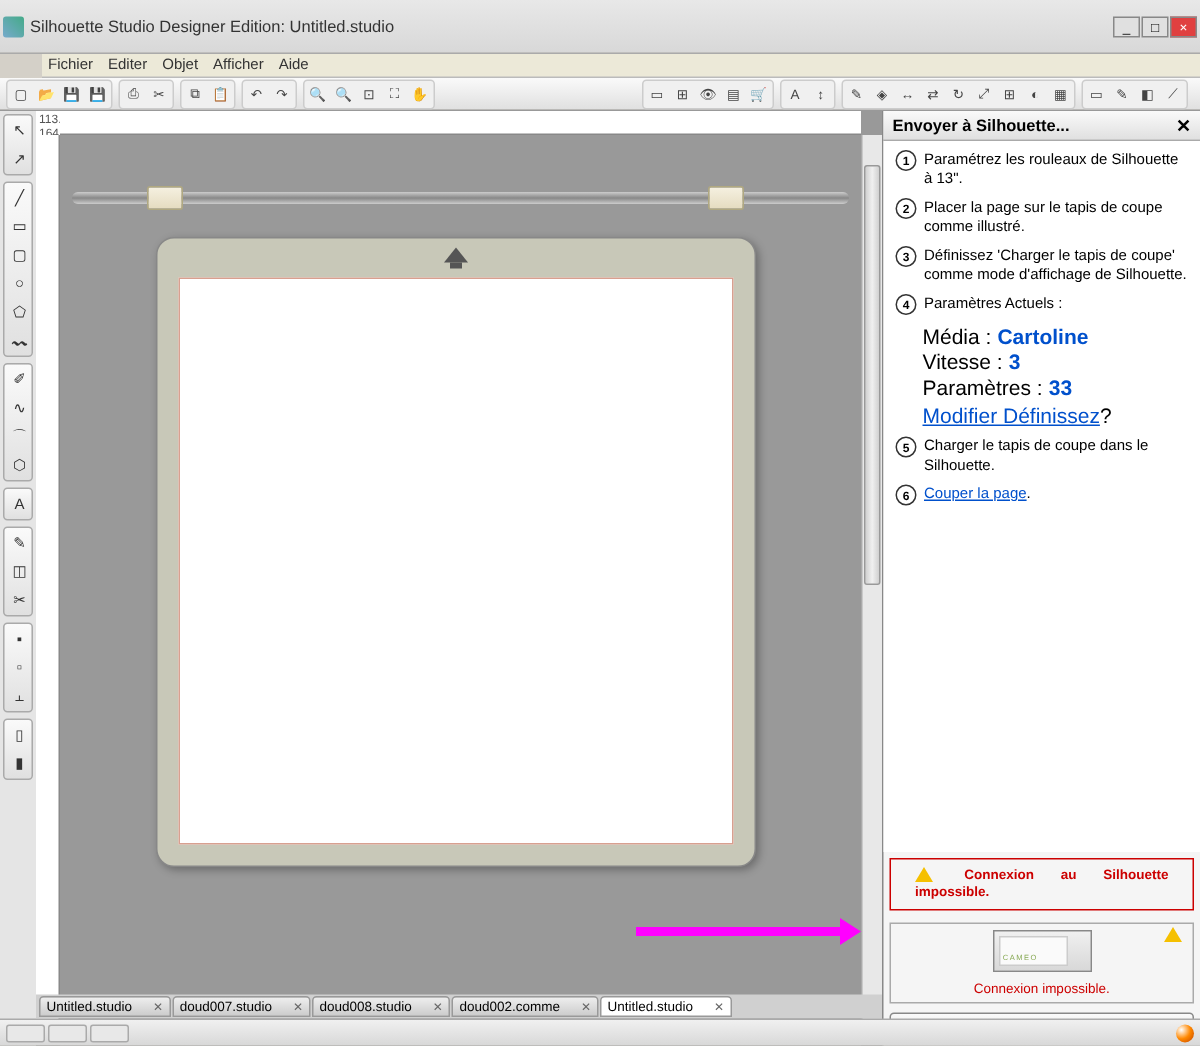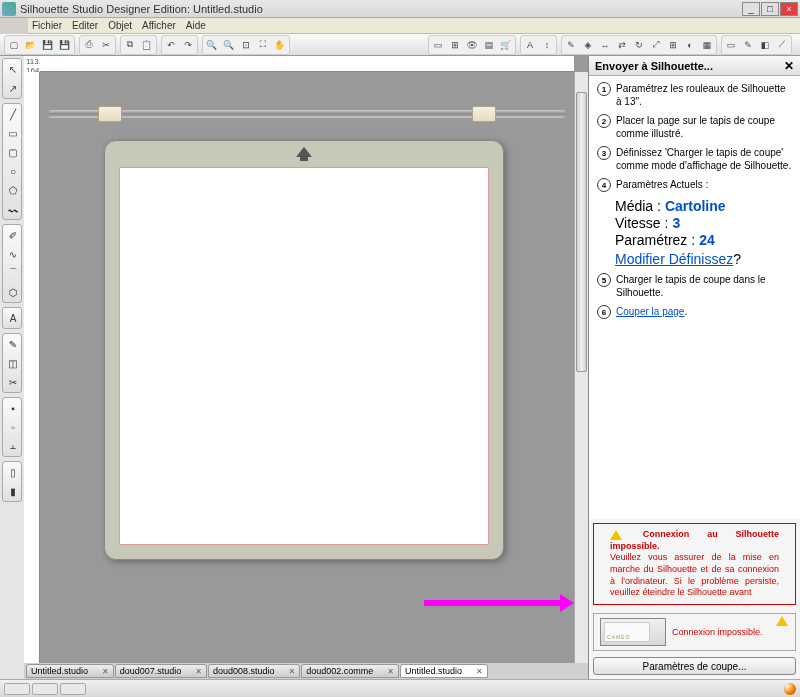--- a/index.html
+++ b/index.html
@@ -1,19 +1,19 @@
 <!DOCTYPE html>
 <html><head>
 <meta charset="utf-8">
 <style>
 * { box-sizing: border-box; margin: 0; padding: 0; }
 body { font-family: Tahoma, Arial, sans-serif; font-size: 10px; background: #d4d0c8; width: 800px; height: 697px; overflow: hidden; position: relative; }
 
 
-.titlebar { height: 18px; background: linear-gradient(to bottom, #e8e8e8, #d8d8d8); display: flex; align-items: center; padding: 0 2px; border-bottom: 1px solid #aaa; }
+.titlebar { height: 36px; background: linear-gradient(to bottom, #e8e8e8, #d8d8d8); display: flex; align-items: center; padding: 0 2px; border-bottom: 1px solid #aaa; }
 .titlebar .appicon { width: 14px; height: 14px; background: linear-gradient(45deg, #7ac, #4a8); border-radius: 2px; margin-right: 4px; }
 .titlebar .title { flex: 1; font-size: 11px; color: #333; }
 .win-btns { display: flex; gap: 1px; }
 .win-btn { width: 18px; height: 14px; background: #e0e0e0; border: 1px solid #888; font-size: 9px; display: flex; align-items: center; justify-content: center; cursor: pointer; }
 .win-btn.close { background: #e04040; color: #fff; }
 
 
 .menubar { height: 16px; background: #ece9d8; display: flex; align-items: center; padding: 0 4px; border-bottom: 1px solid #bbb; margin-left: 28px; }
 .menubar span { margin-right: 10px; font-size: 10px; color: #333; cursor: pointer; }
 
@@ -64,21 +64,21 @@
 .step-text { flex: 1; line-height: 1.3; }
 .params { margin-left: 18px; font-size: 14px; margin-bottom: 6px; }
 .params div { margin-bottom: 1px; }
 .param-val { color: #0050cc; font-weight: bold; margin-left: 4px; }
 .link { color: #0050cc; text-decoration: underline; cursor: pointer; }
 
 .warning-box { border: 1px solid #cc0000; padding: 5px 16px; margin: 4px; font-size: 9px; color: #cc0000; text-align: justify; line-height: 1.3; }
 .warning-box .warn-title { font-weight: bold; }
 .warn-icon { display: inline-block; width: 0; height: 0; border-left: 6px solid transparent; border-right: 6px solid transparent; border-bottom: 10px solid #f5c000; margin-right: 3px; vertical-align: middle; position: relative; }
 
-.device-box { border: 1px solid #aaa; margin: 4px; padding: 4px 6px; display: flex; align-items: center; gap: 6px; position: relative; min-height: 36px; }
+.device-box { border: 1px solid #aaa; margin: 4px; padding: 4px 6px; display: flex; align-items: center; gap: 6px; position: relative; min-height: 36px; flex-direction: column; }
 .device-img { width: 66px; height: 28px; background: linear-gradient(to bottom, #f0f0f0, #d8d8d8); border: 1px solid #888; position: relative; }
 .device-img::before { content: ''; position: absolute; left: 3px; top: 3px; bottom: 3px; width: 44px; background: #fafafa; border: 1px solid #ccc; }
 .device-img::after { content: 'CAMEO'; position: absolute; left: 6px; bottom: 5px; font-size: 5px; color: #8a5; letter-spacing: 1px; }
 .device-status { font-size: 9px; color: #cc0000; }
 .device-warn { position: absolute; top: 2px; right: 4px; }
 
 .bottom-btn { margin: 2px 4px 4px; height: 18px; background: linear-gradient(to bottom, #fafafa, #e0e0e0); border: 1px solid #888; border-radius: 3px; display: flex; align-items: center; justify-content: center; font-size: 10px; cursor: pointer; text-align: right; }
 
 
 .tabs-bar { position: absolute; bottom: 18px; left: 24px; right: 212px; height: 16px; background: #d0d0d0; display: flex; align-items: center; padding: 0 2px; font-size: 9px; }
@@ -254,36 +254,35 @@
           <div class="step-num">3</div>
           <div class="step-text">Définissez 'Charger le tapis de coupe' comme mode d'affichage de Silhouette.</div>
         </div>
       <div class="step">
           <div class="step-num">4</div>
           <div class="step-text">Paramètres Actuels :</div>
         </div>
       <div class="params">
         <div><span>Média :</span><span class="param-val">Cartoline</span></div>
         <div><span>Vitesse :</span><span class="param-val">3</span></div>
-        <div><span>Paramétrez :</span><span class="param-val">24</span></div>
+        <div><span>Paramètres :</span><span class="param-val">33</span></div>
         <div style="margin-top:3px"><span class="link">Modifier Définissez</span>?</div>
       </div>
       <div class="step">
           <div class="step-num">5</div>
           <div class="step-text">Charger le tapis de coupe dans le Silhouette.</div>
         </div>
       <div class="step">
           <div class="step-num">6</div>
           <div class="step-text"><span class="link">Couper la page</span>.</div>
         </div>
     </div>
     <div class="warning-box">
       <span class="warn-icon"></span>
       <span class="warn-title">Connexion au Silhouette impossible.</span><br>
-      <span>Veuillez vous assurer de la mise en marche du Silhouette et de sa connexion à l'ordinateur. Si le problème persiste, veuillez éteindre le Silhouette avant</span>
     </div>
     <div class="device-box">
       <div class="device-img"></div>
       <div class="device-status">Connexion impossible.</div>
       <span class="warn-icon device-warn"></span>
     </div>
     <div class="bottom-btn">Paramètres de coupe...</div>
   </div>
 </div>
 

